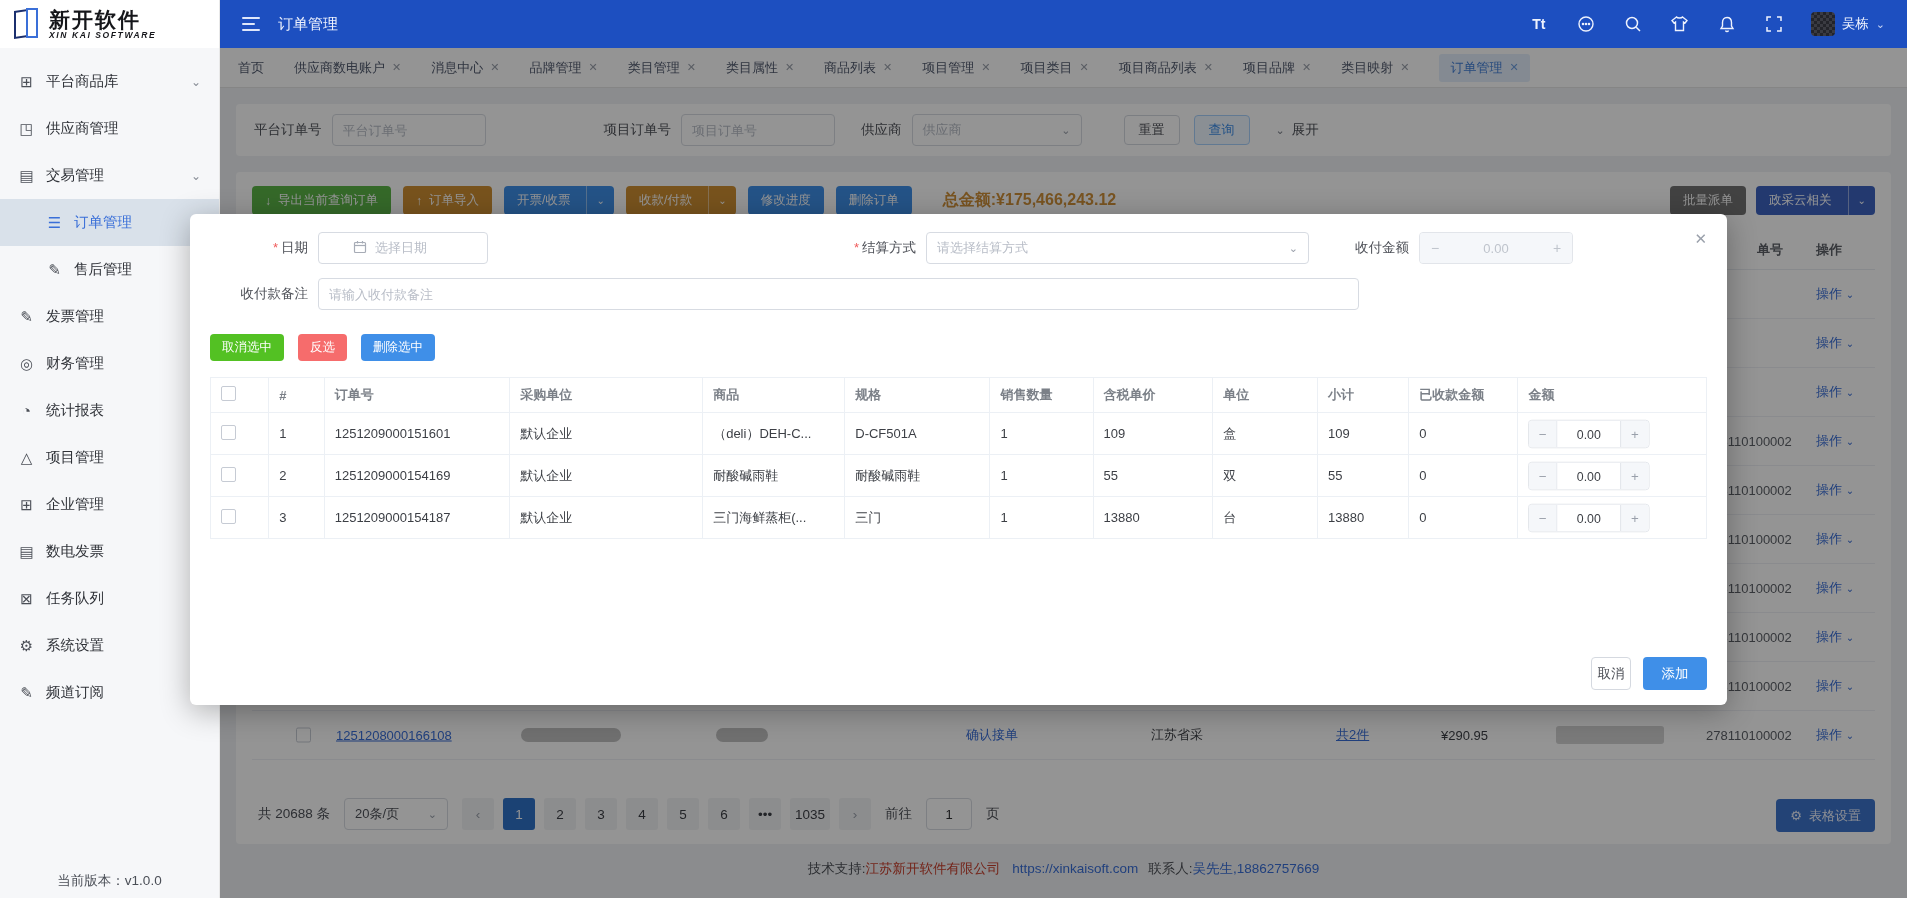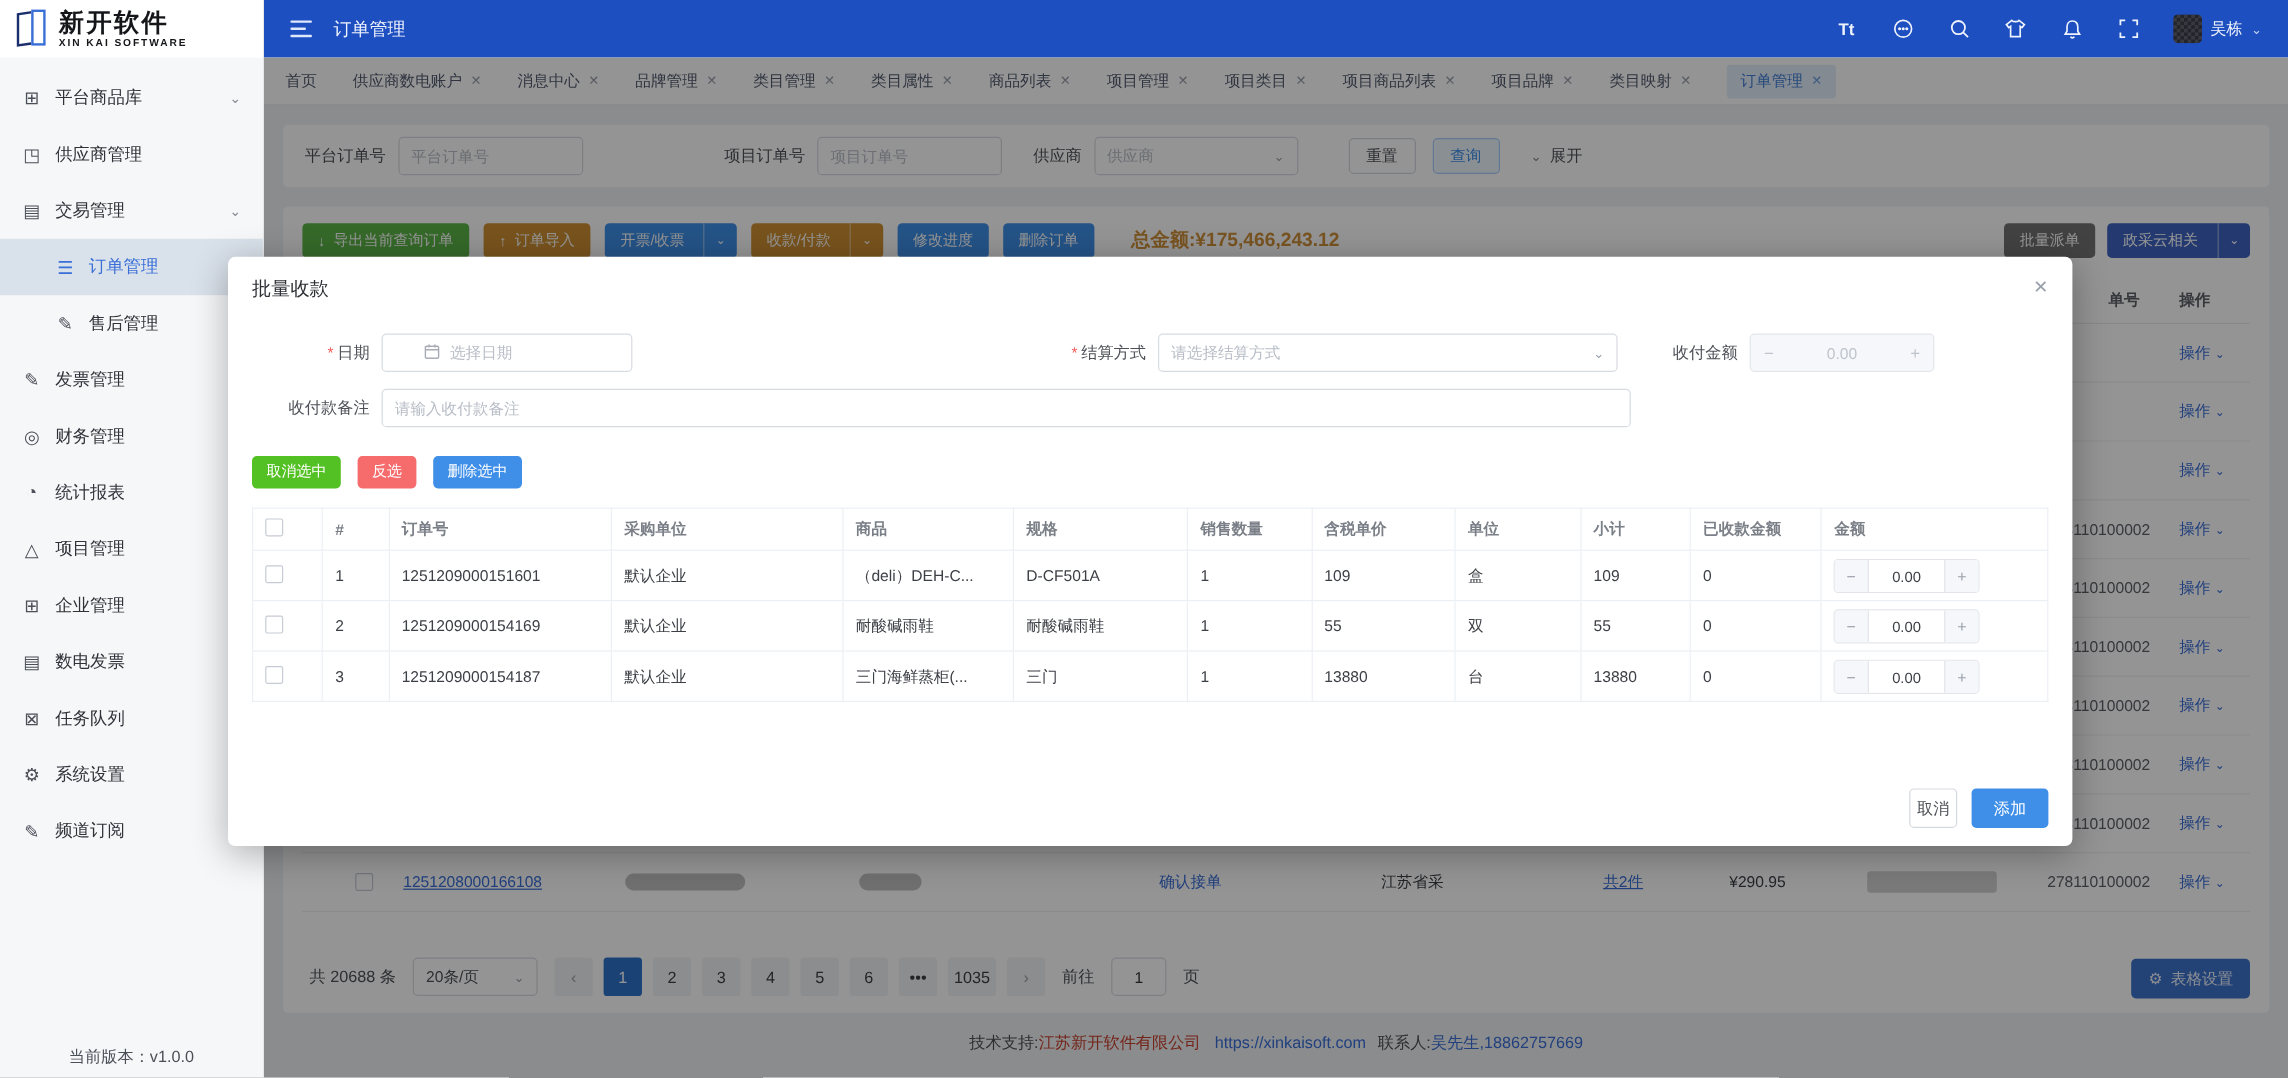--- a/index.html
+++ b/index.html
@@ -8,21 +8,21 @@
   #app { position:relative; width:1907px; height:898px; }
 
   
   .sidebar { position:absolute; left:0; top:0; bottom:0; width:220px; background:#f6f7f9; z-index:10; border-right:1px solid #e8e8e8; }
   .logo-area { height:48px; background:#fff; display:flex; align-items:center; padding-left:14px; gap:9px; }
   .logo-door { width:26px; height:32px; position:relative; flex:0 0 auto; }
   .logo-door .d1 { position:absolute; left:0; top:2px; width:14px; height:28px; border:2px solid #1b2f6e; transform:skewY(-8deg); background:#fff; }
   .logo-door .d2 { position:absolute; left:12px; top:0; width:12px; height:30px; border:2px solid #3a6fd8; background:#fff; }
   .logo-text { display:flex; flex-direction:column; line-height:1.05; }
   .logo-name { font-size:21px; font-weight:bold; color:#15161a; letter-spacing:2px; }
-  .logo-sub { font-size:8.5px; font-weight:bold; color:#15161a; letter-spacing:1.6px; }
+  .logo-sub { font-size:8.5px; font-weight:bold; color:#15161a; letter-spacing:1.6px;font-style:italic; }
   .menu { padding-top:10px; }
   .menu-item { height:47px; display:flex; align-items:center; padding:0 18px; font-size:14.5px; color:#2f3238; cursor:pointer; }
   .menu-item .micon { width:17px; margin-right:11px; font-size:15px; color:#4b4f57; text-align:center; flex:0 0 auto; }
   .menu-item .chev { margin-left:auto; color:#8a8f98; font-size:12px; }
   .menu-item.child { padding-left:46px; }
   .menu-item.active { background:#d9e1ea; color:#3a6fd8; }
   .menu-item.active .micon { color:#3a6fd8; }
   .version { position:absolute; bottom:8px; left:0; width:100%; text-align:center; font-size:13.5px; color:#4b4f57; }
 
   
@@ -108,21 +108,21 @@
   
   .mask { position:absolute; left:220px; top:48px; right:0; bottom:0; background:rgba(0,0,0,0.42); z-index:40; }
   .modal { position:absolute; left:190px; top:214px; width:1537px; height:491px; background:#fff; border-radius:6px; box-shadow:0 6px 30px rgba(0,0,0,.3); z-index:50; }
   .m-header { padding:17px 20px 8px; font-size:16px; color:#2c2f35; }
   .m-close { position:absolute; top:16px; right:20px; font-size:15px; color:#9aa0ab; cursor:pointer; }
   .m-form { padding:18px 20px 0; }
   .frow { display:flex; align-items:center; }
   .frow + .frow { margin-top:14px; }
   .flab { width:108px; text-align:right; padding-right:10px; font-size:13.5px; color:#4e5158; white-space:nowrap; flex:0 0 auto; }
   .req { color:#f05b5b; margin-right:3px; font-size:13px; }
-  .date-box { width:209px; display:flex; align-items:center; gap:8px; color:#b8bdc7;padding-left:34px; }
+  .date-box { width:170px; display:flex; align-items:center; gap:8px; color:#b8bdc7;padding-left:34px; }
   .cal { color:#a7acb6; }
   .m-sel { width:383px; color:#b8bdc7; }
   .flab2 { width:108px; margin-left:330px; }
   .flab3 { margin-left:42px; width:68px; padding-right:10px; text-align:right; font-size:13.5px; color:#4e5158; }
   .stepper { display:flex; height:32px; border:1px solid #e2e5ea; border-radius:4px; overflow:hidden; }
   .stepper.dis { background:#f5f7fa; color:#bfc4cc; }
   .st-btn { width:30px; display:flex; align-items:center; justify-content:center; background:#f5f7fa; color:#bfc4cc; font-size:14px; cursor:pointer; }
   .st-val { width:92px; display:flex; align-items:center; justify-content:center; font-size:13px; background:#f5f7fa; color:#bfc4cc; }
   .remark-inp { width:1041px; }
   .m-actions { padding:24px 20px 12px; display:flex; gap:14px; }
@@ -483,21 +483,20 @@
         <span>技术支持:</span><span class="red">江苏新开软件有限公司</span>
         <span class="blu" style="margin-left:8px;">https://xinkaisoft.com</span>
         <span style="margin-left:6px;">联系人:</span><span class="blu">吴先生,18862757669</span>
       </div>
     </div>
   </div>
 
   <div class="mask"></div>
 
   <div class="modal">
-    <div class="m-header">批量收款</div>
     <span class="m-close">✕</span>
 
     <div class="m-form">
       <div class="frow">
         <span class="flab"><span class="req">*</span><span>日期</span></span>
         <span class="inp date-box">
           <span class="cal">
             <svg width="14" height="14" viewBox="0 0 14 14" fill="none" stroke="#a7acb6" stroke-width="1.2">
                 <rect x="1.5" y="2.5" width="11" height="10" rx="1"></rect>
                 <line x1="1.5" y1="5.5" x2="12.5" y2="5.5"></line>

